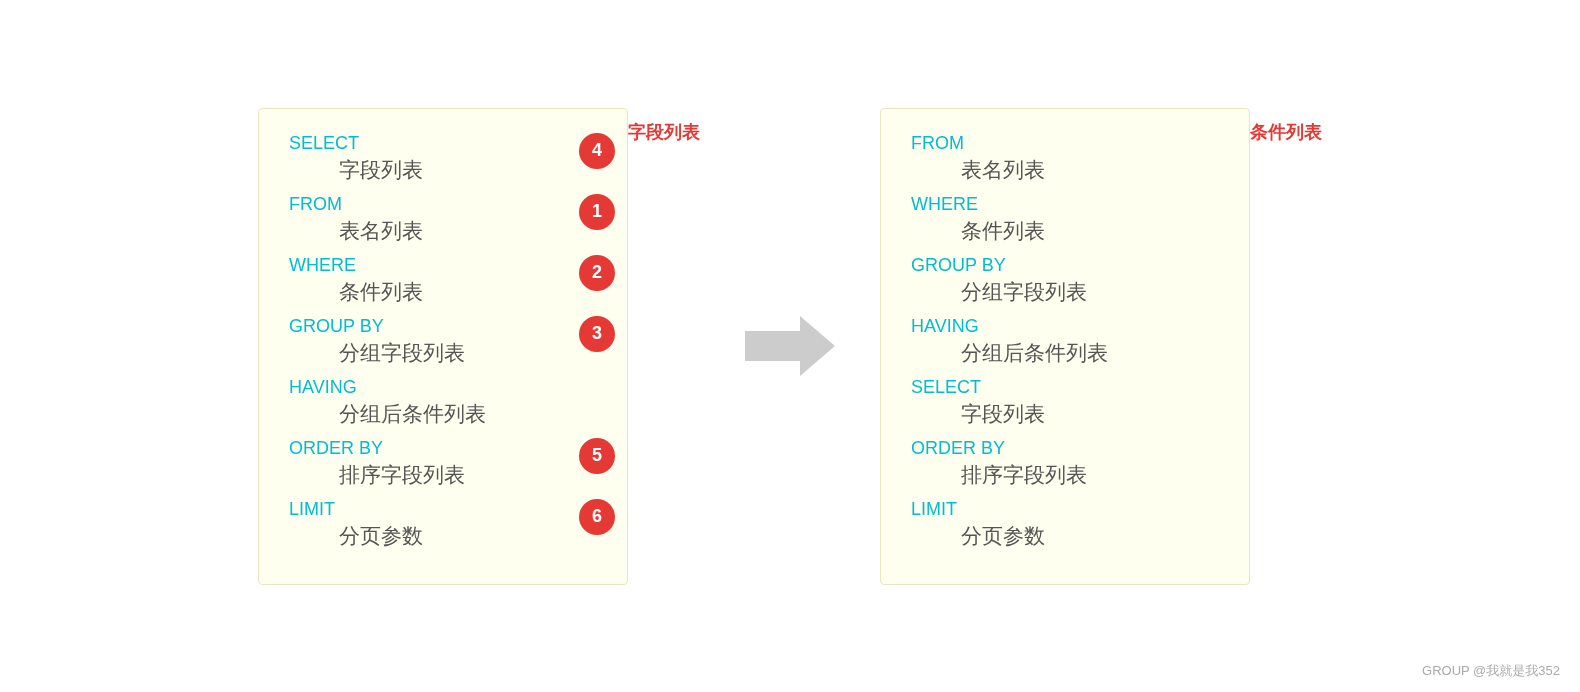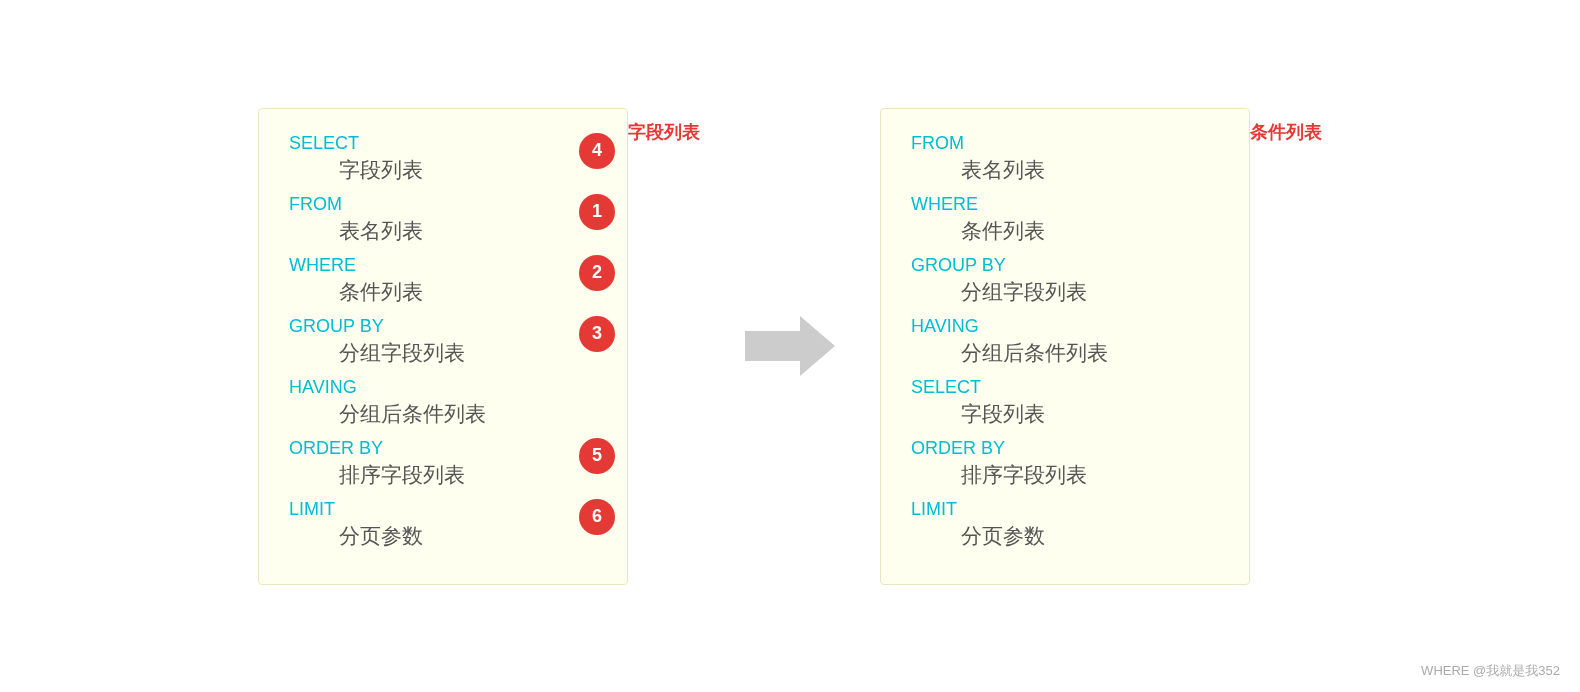--- a/index.html
+++ b/index.html
@@ -182,15 +182,15 @@
       </div>
 
       <div class="sql-row">
         <span class="keyword">LIMIT</span>
         <span class="value">分页参数</span>
       </div>
     </div>
     <div class="caption">条件列表</div>
   </div>
 
-  <div style="position:fixed; bottom:12px; right:20px; font-size:13px; color:#aaa;">WHERE @我就是我352</div>
+  <div style="position:fixed; bottom:12px; right:20px; font-size:13px; color:#aaa;">GROUP @我就是我352</div>
 
 </div>
 
 </body></html>

